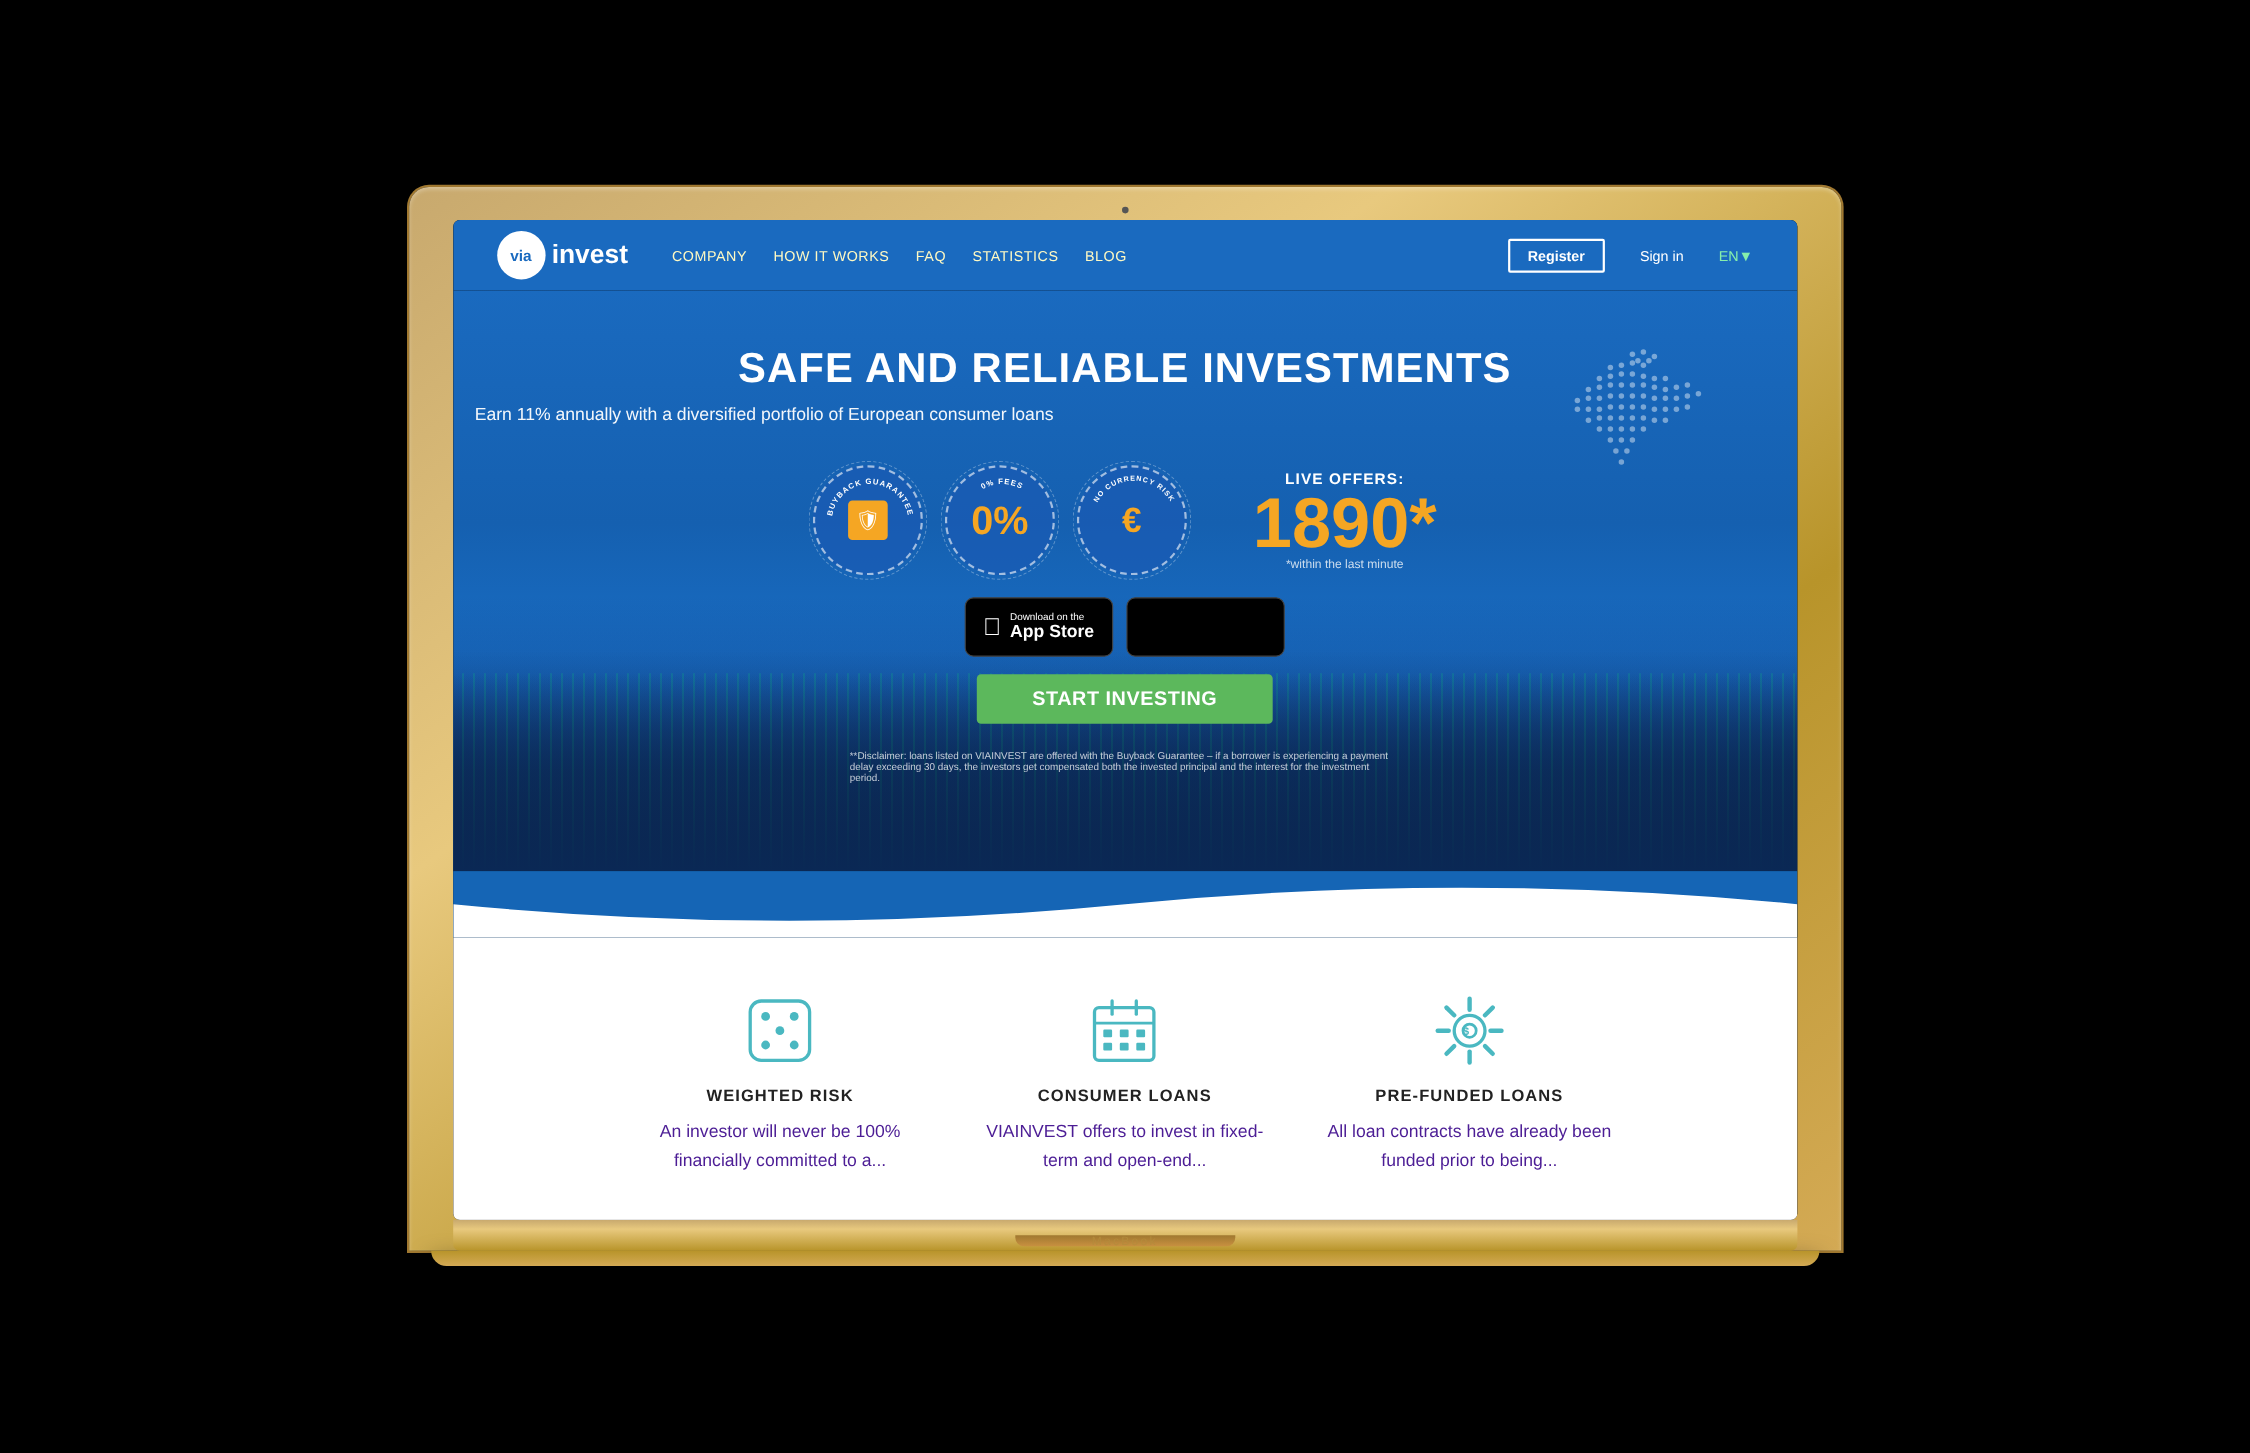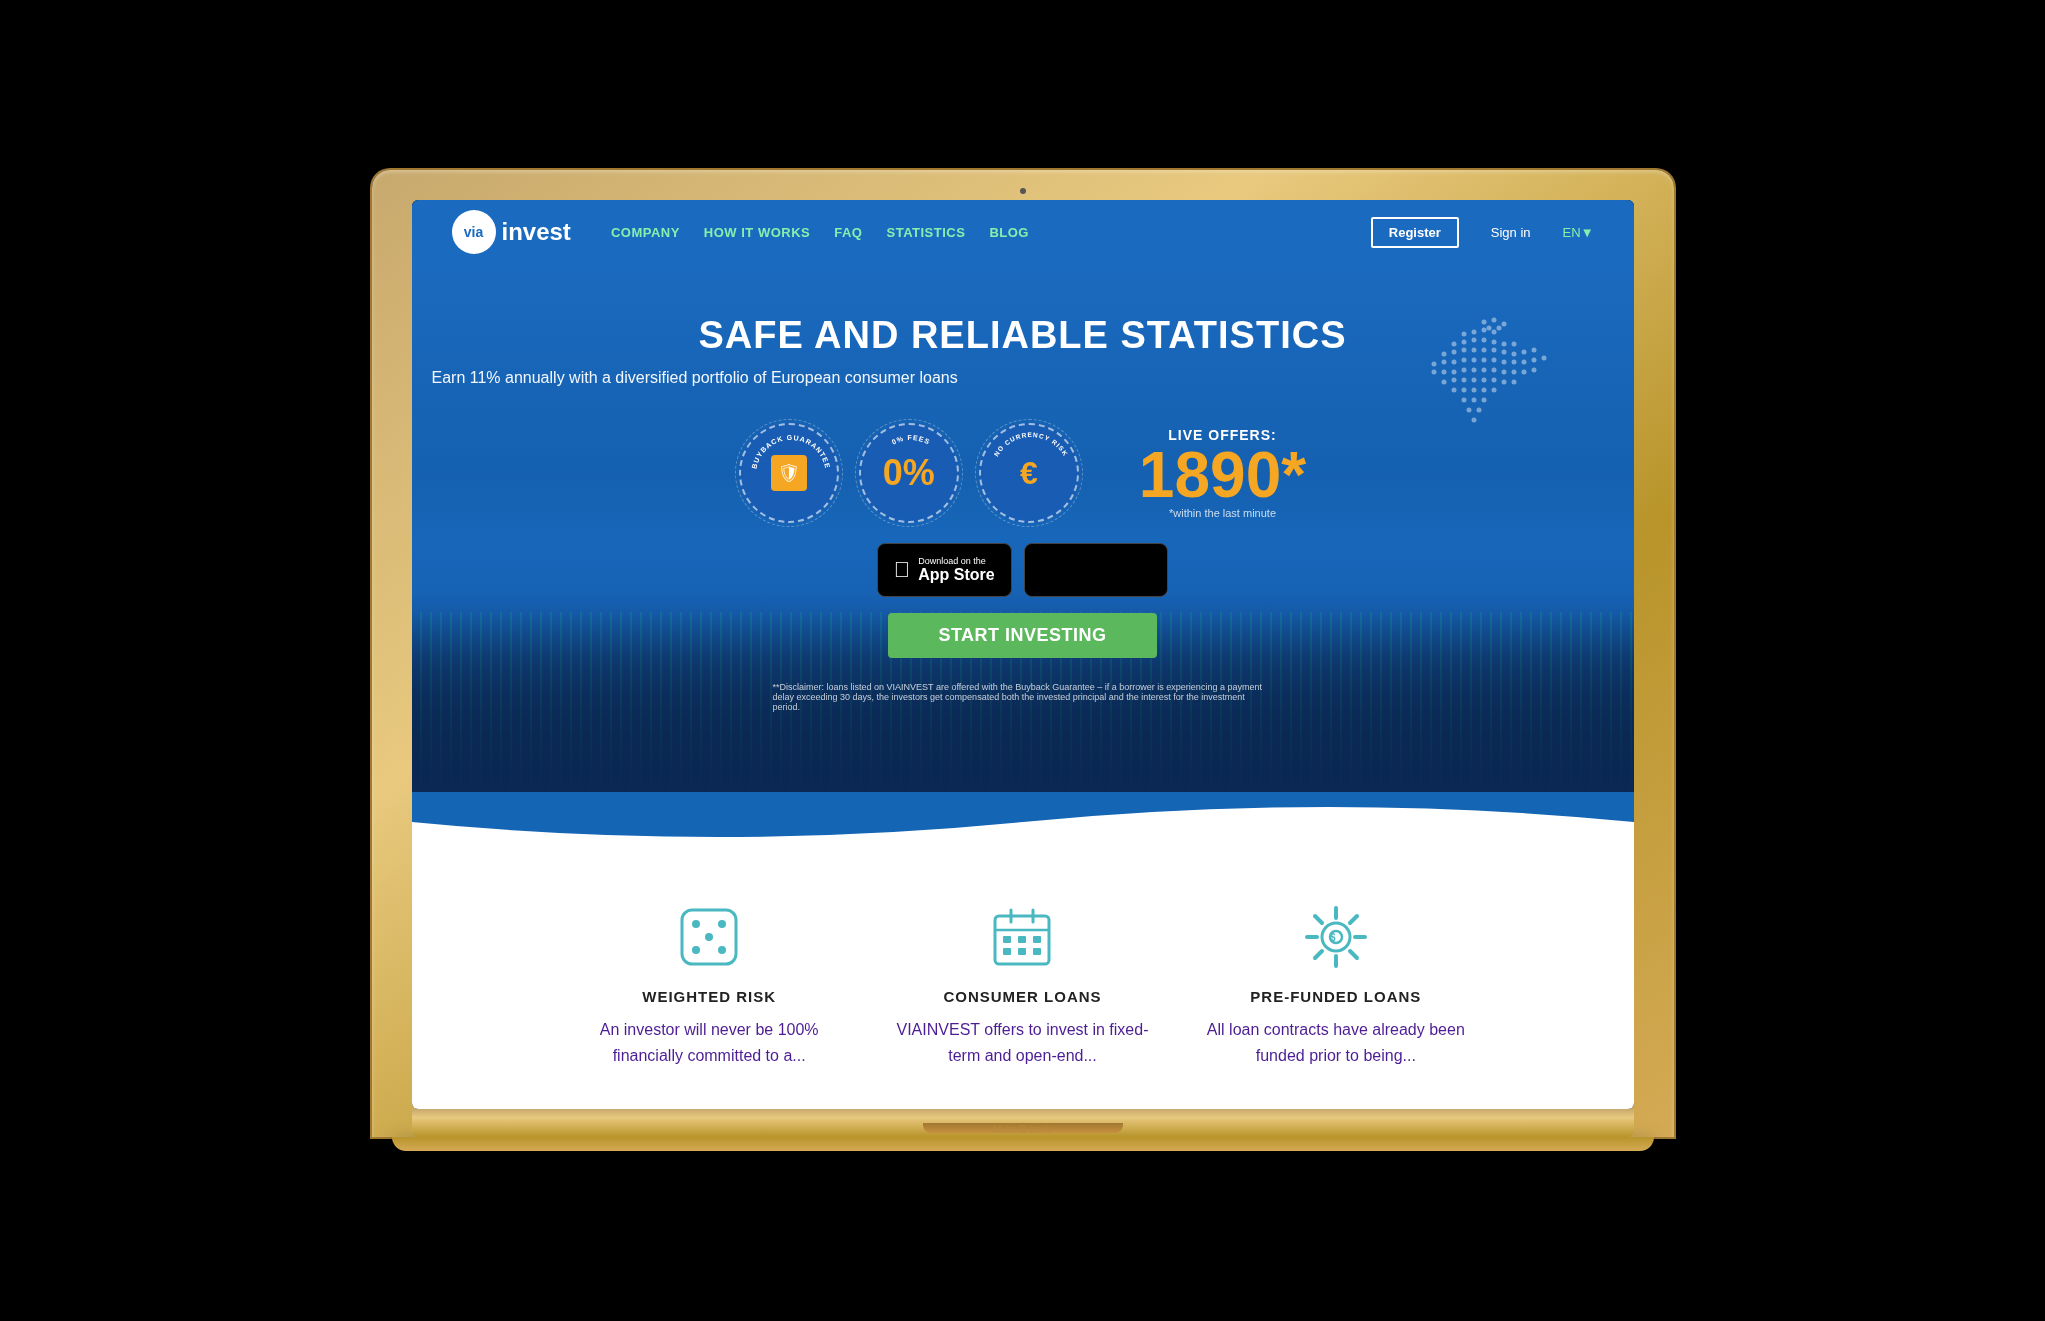--- a/index.html
+++ b/index.html
@@ -83,23 +83,23 @@
     }
 
     .nav-links {
       display: flex;
       align-items: center;
       gap: 24px;
       flex: 1;
     }
 
     .nav-link {
-      color: #86efac;
+      color: #fef9c3;
       font-size: 13px;
-      font-weight: 700;
+      font-weight: 400;
       text-decoration: none;
       letter-spacing: 0.5px;
       cursor: pointer;
     }
 
     .nav-right {
       display: flex;
       align-items: center;
       gap: 32px;
     }
@@ -542,21 +542,21 @@
               <circle cx="110" cy="10" r="2.5"></circle>
               <circle cx="95" cy="14" r="2.5"></circle>
               <circle cx="105" cy="14" r="2.5"></circle>
             </g>
           </svg>
 
           <div class="hero-city-bg">
             <div class="city-silhouette"></div>
           </div>
 
-          <h1 class="hero-title">SAFE AND RELIABLE STATISTICS</h1>
+          <h1 class="hero-title">SAFE AND RELIABLE INVESTMENTS</h1>
           <p class="hero-subtitle">Earn 11% annually with a diversified portfolio of European consumer loans</p>
 
           <div style="display:flex; justify-content:center; align-items:center; gap:20px; margin-top:36px; position:relative; z-index:2;">
 
             <div class="badge-circle">
               <svg viewBox="0 0 100 100" width="100" height="100" style="position:absolute;top:0;left:0;">
                 <path id="top-arc" d="M 15 50 A 35 35 0 0 1 85 50" fill="none"></path>
                 <text>
                   <textPath href="#top-arc" startOffset="50%" text-anchor="middle" style="font-size:7px;fill:white;font-weight:700;letter-spacing:1px;">BUYBACK GUARANTEE</textPath>
                 </text>

